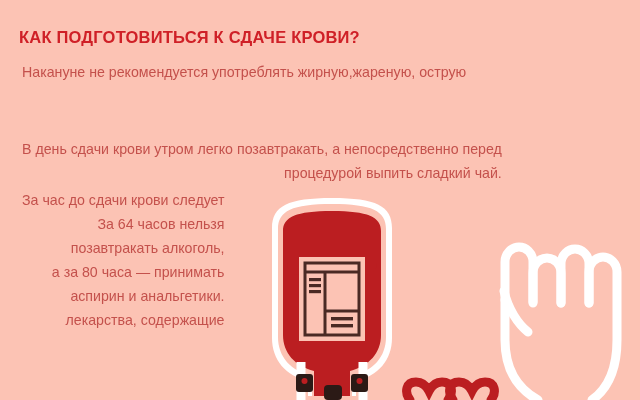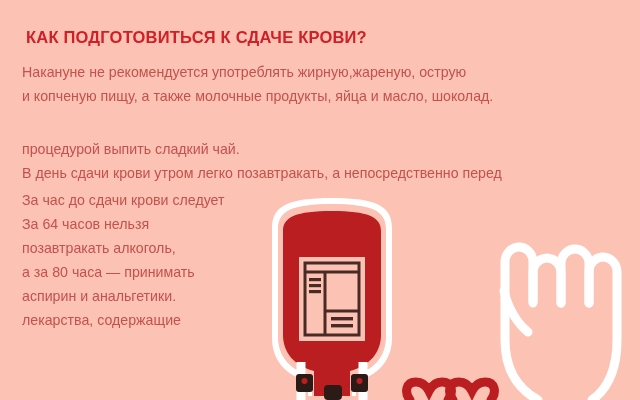--- a/index.html
+++ b/index.html
@@ -36,38 +36,39 @@
 
   
   .text-layer {
     position: absolute;
     inset: 0;
     z-index: 2;
   }
 
   .headline {
     position: absolute;
-    left: 26px;
+    left: 19px;
     top: 28px;
     margin: 0;
     font-size: 16.5px;
     font-weight: bold;
     letter-spacing: 0.2px;
     color: #cf2027;
     white-space: nowrap;
   }
 
   .para {
     position: absolute;
     left: 22px;
     margin: 0;
     color: #c4514c;
     font-size: 14.2px;
     line-height: 24px;
     white-space: nowrap;
+    text-align: right;
   }
   .para-intro   { top: 60px;  }
   .para-morning { top: 137px; }
   .para-rules   { top: 188px; }
 
   .para .line { display: block; }
 </style>
 </head>
 <body>
 
@@ -185,26 +186,25 @@
 
     </svg>
   </div>
 
   <div class="text-layer">
 
     <h1 class="headline">КАК ПОДГОТОВИТЬСЯ К СДАЧЕ КРОВИ?</h1>
 
     <p class="para para-intro">
       <span class="line">Накануне не рекомендуется употреблять жирную,жареную, острую</span>
-      <span class="line">и копченую пищу, а также молочные продукты, яйца и масло, шоколад.</span>
     </p>
 
     <p class="para para-morning">
+      <span class="line">В день сдачи крови утром легко позавтракать, а непосредственно перед</span>
       <span class="line">процедурой выпить сладкий чай.</span>
-      <span class="line">В день сдачи крови утром легко позавтракать, а непосредственно перед</span>
     </p>
 
     <p class="para para-rules">
       <span class="line">За час до сдачи крови следует</span>
       <span class="line">За 64 часов нельзя</span>
       <span class="line">позавтракать алкоголь,</span>
       <span class="line">а за 80 часа — принимать</span>
       <span class="line">аспирин и анальгетики.</span>
       <span class="line">лекарства, содержащие</span>
     </p>

